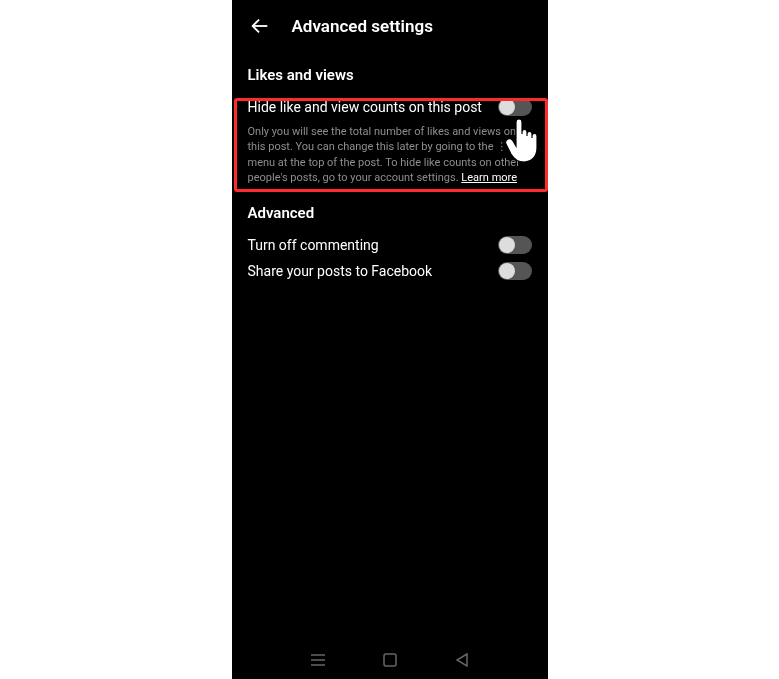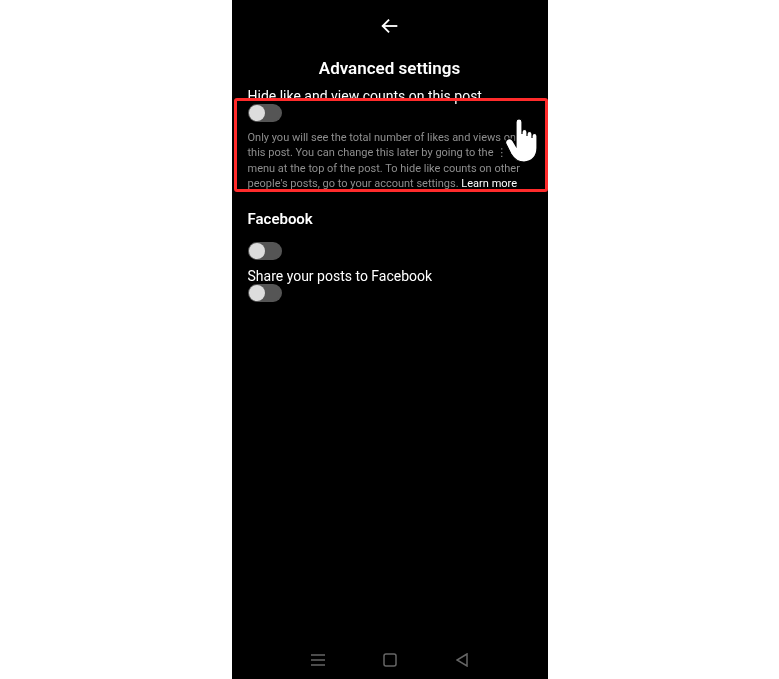--- a/index.html
+++ b/index.html
@@ -22,21 +22,20 @@
       background: #000000;
       color: #ffffff;
       position: relative;
       margin-top: 0;
     }
     .header {
       display: flex;
       align-items: center;
       padding: 14px 16px 10px 16px;
       gap: 20px;
-      flex-direction: column;
     }
     .back-icon {
       width: 24px;
       height: 24px;
       display: flex;
       align-items: center;
       justify-content: center;
     }
     .back-icon svg {
       stroke: #ffffff;
@@ -54,37 +53,38 @@
     .section-title {
       font-size: 15px;
       font-weight: 600;
       color: #ffffff;
       margin-top: 18px;
       margin-bottom: 14px;
     }
     .setting-row {
       display: flex;
       justify-content: space-between;
+      align-items: center;
       margin-bottom: 8px;
-      flex-direction: column;
     }
     .setting-label {
       font-size: 14px;
       font-weight: 400;
       color: #ffffff;
       flex: 1;
     }
     .setting-desc {
       font-size: 11px;
       line-height: 1.4;
       color: #8e8e8e;
       margin-bottom: 14px;
     }
     .setting-desc .learn-more {
       color: #ffffff;
+      text-decoration: underline;
     }
     .toggle {
       width: 34px;
       height: 18px;
       background: #555555;
       border-radius: 10px;
       position: relative;
       flex-shrink: 0;
     }
     .toggle .knob {
@@ -151,32 +151,34 @@
       <svg width="22" height="22" viewBox="0 0 24 24">
         <line x1="4" y1="12" x2="20" y2="12"></line>
         <polyline points="11,5 4,12 11,19"></polyline>
       </svg>
     </div>
     <div class="header-title">Advanced settings</div>
   </div>
 
   <div class="content">
 
+    <div class="section-title">Likes and views</div>
     <div class="setting-row">
       <div class="setting-label">Hide like and view counts on this post</div>
       <div class="toggle">
         <div class="knob"></div>
       </div>
     </div>
     <div class="setting-desc">
       <span>Only you will see the total number of likes and views on this post. You can change this later by going to the ⋮ menu at the top of the post. To hide like counts on other people's posts, go to your account settings. </span><span class="learn-more">Learn more</span>
     </div>
 
-    <div class="section-title">Facebook</div>
+    <div class="section-title">Advanced</div>
     <div class="setting-row">
+      <div class="setting-label">Turn off commenting</div>
       <div class="toggle">
         <div class="knob"></div>
       </div>
     </div>
 
     <div class="setting-row">
       <div class="setting-label">Share your posts to Facebook</div>
       <div class="toggle">
         <div class="knob"></div>
       </div>

